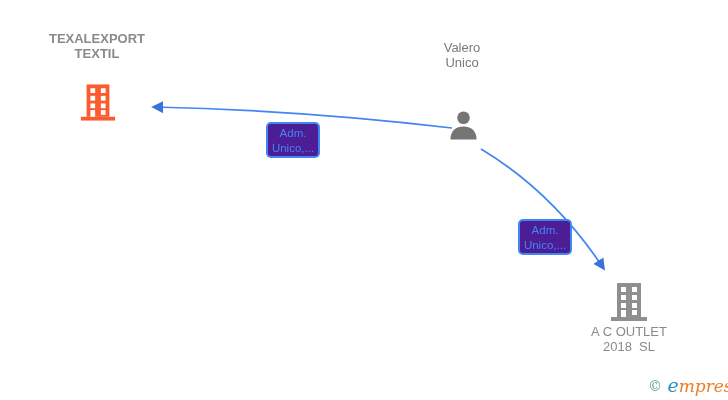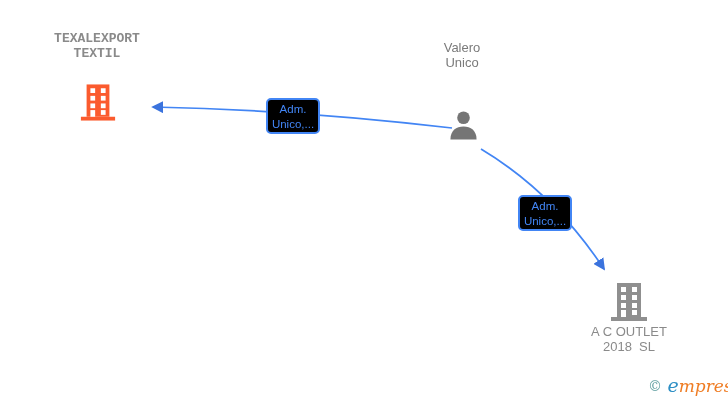--- a/index.html
+++ b/index.html
@@ -8,39 +8,40 @@
     width:728px;height:400px;
     background:#ffffff;
     overflow:hidden;
     font-family:"Liberation Sans","DejaVu Sans",sans-serif;
   }
   .edges{position:absolute;left:0;top:0;pointer-events:none;}
   .edge-path{fill:none;stroke:var(--edge-blue);stroke-width:1.7px;}
   .node-label{position:absolute;text-align:center;}
   .node-label div{white-space:pre;line-height:15px;}
   .company-label div{font-size:13px;color:var(--company-text-gray);}
-  .company-label.bold div{font-weight:bold;font-family:Liberation Mono, monospace;}
+  .company-label.bold div{font-weight:bold;}
   .person-label div{font-size:13px;color:var(--person-text-gray);}
   .node-icon{position:absolute;}
   .building-main{color:var(--building-orange);}
   .building-secondary{color:var(--building-gray);}
   .person-glyph{color:var(--person-icon-gray);}
   .edge-label{
     position:absolute;
     width:54px;height:36px;
     box-sizing:border-box;
-    background:#000000;
+    background:#4c1d95;
     border:2px solid var(--edge-blue);
     border-radius:5px;
     color:var(--label-blue);
     font-size:11.5px;
     text-align:center;
     line-height:15px;
     padding-top:2px;
     cursor:pointer;
+    margin-top:24px;
   }
   .watermark{
     position:absolute;left:648px;top:374px;
     font-size:17px;
     font-family:"DejaVu Serif","Liberation Serif",serif;
     font-style:italic;
     cursor:pointer;
     white-space:nowrap;
   }
   .wm-copy{color:var(--brand-copyright-teal);font-style:normal;font-size:14px;vertical-align:1px;}

